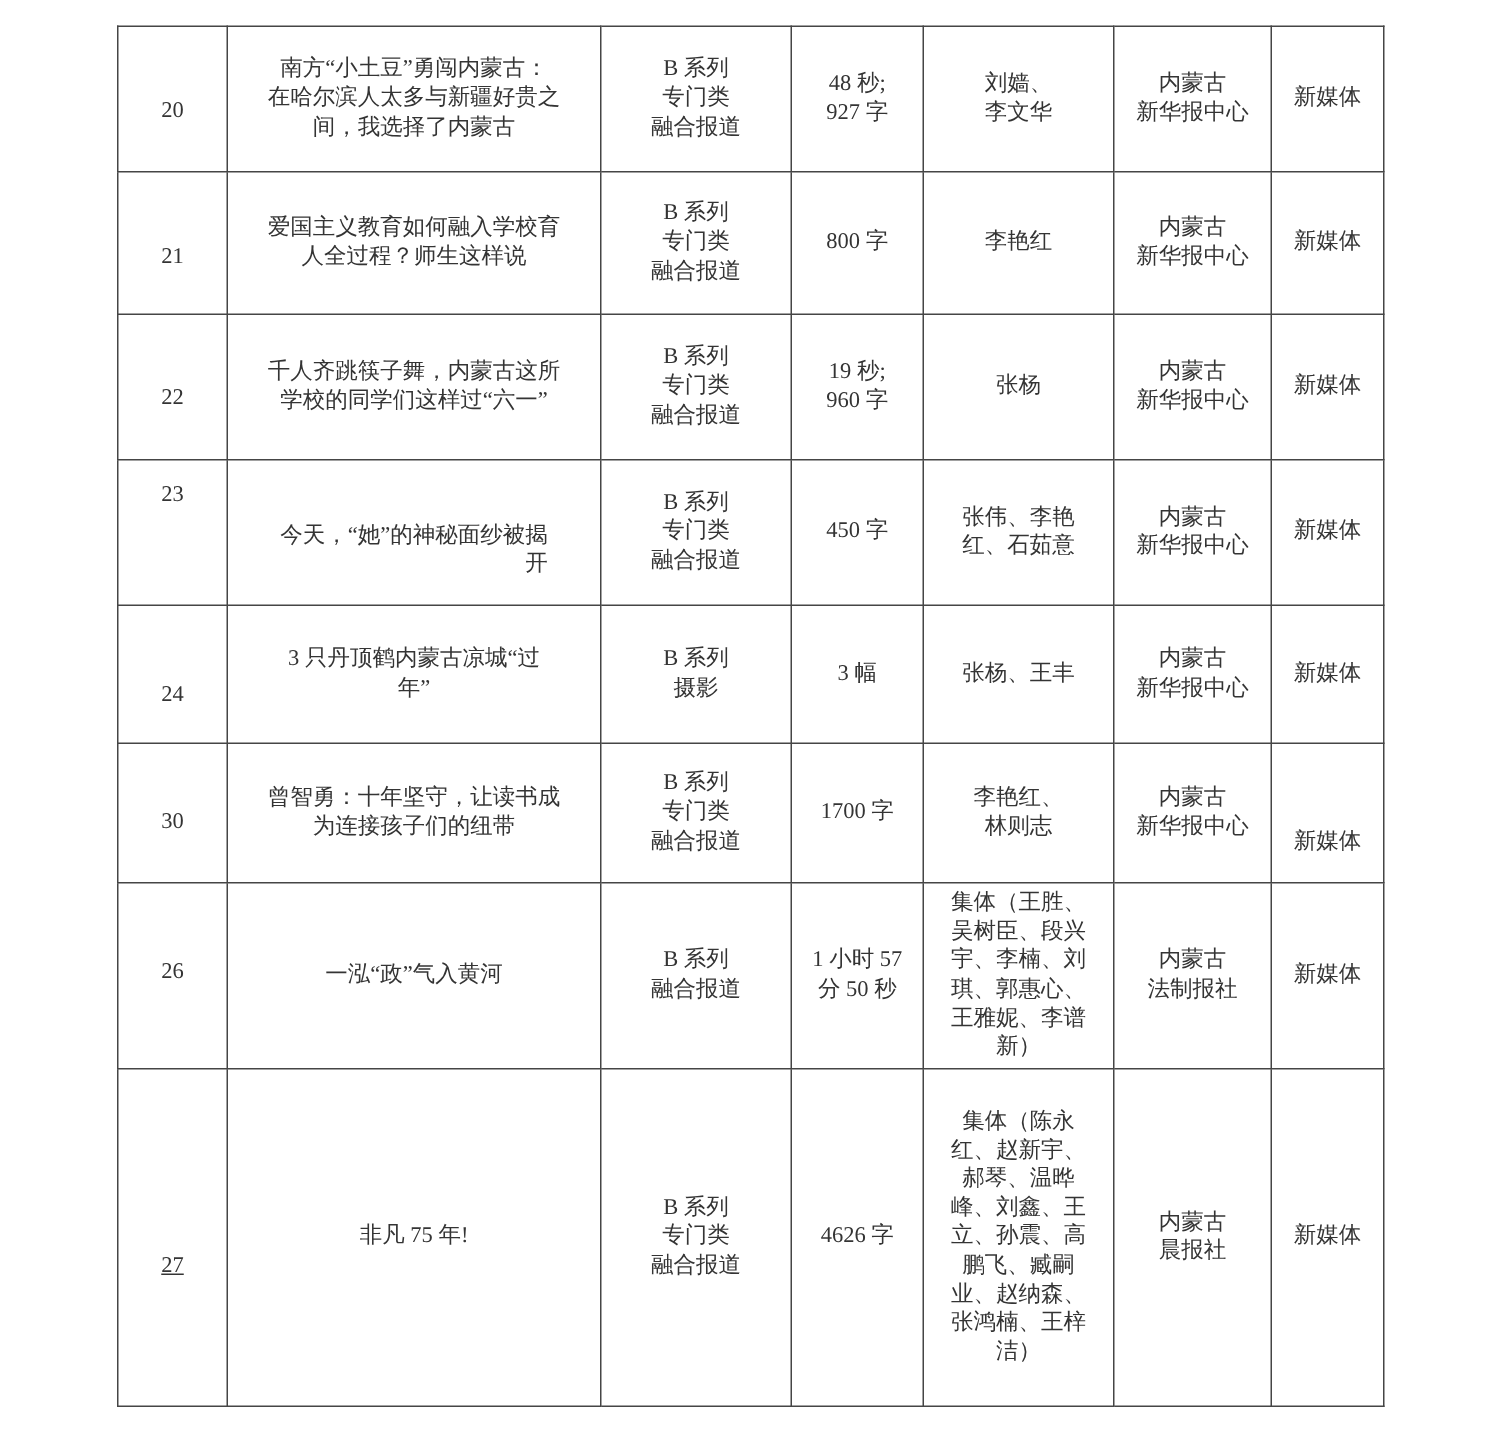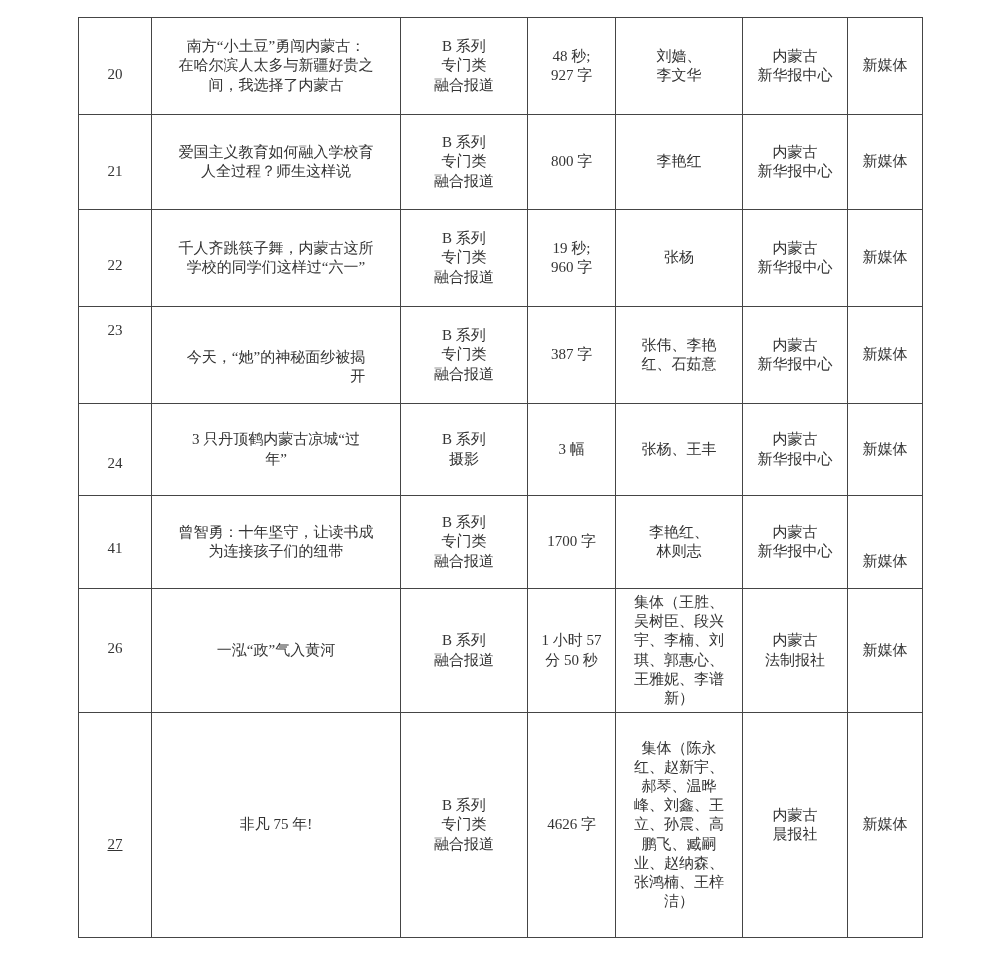--- a/index.html
+++ b/index.html
@@ -131,21 +131,21 @@
     <td class="col-media"><span class="cellv">新媒体</span></td>
   </tr>
 
   <tr>
     <td class="col-no"><span class="cellv">23</span></td>
     <td class="col-title"><span class="cellv">今天，“她”的神秘面纱被揭
 开</span></td>
     <td class="col-category"><span class="cellv">B 系列
 专门类
 融合报道</span></td>
-    <td class="col-length"><span class="cellv">387 字</span></td>
+    <td class="col-length"><span class="cellv">450 字</span></td>
     <td class="col-authors"><span class="cellv">张伟、李艳
 红、石茹意</span></td>
     <td class="col-org"><span class="cellv">内蒙古
 新华报中心</span></td>
     <td class="col-media"><span class="cellv">新媒体</span></td>
   </tr>
 
   <tr>
     <td class="col-no"><span class="cellv">24</span></td>
     <td class="col-title"><span class="cellv">3 只丹顶鹤内蒙古凉城“过
@@ -153,21 +153,21 @@
     <td class="col-category"><span class="cellv">B 系列
 摄影</span></td>
     <td class="col-length"><span class="cellv">3 幅</span></td>
     <td class="col-authors"><span class="cellv">张杨、王丰</span></td>
     <td class="col-org"><span class="cellv">内蒙古
 新华报中心</span></td>
     <td class="col-media"><span class="cellv">新媒体</span></td>
   </tr>
 
   <tr>
-    <td class="col-no"><span class="cellv">41</span></td>
+    <td class="col-no"><span class="cellv">30</span></td>
     <td class="col-title"><span class="cellv">曾智勇：十年坚守，让读书成
 为连接孩子们的纽带</span></td>
     <td class="col-category"><span class="cellv">B 系列
 专门类
 融合报道</span></td>
     <td class="col-length"><span class="cellv">1700 字</span></td>
     <td class="col-authors"><span class="cellv">李艳红、
 林则志</span></td>
     <td class="col-org"><span class="cellv">内蒙古
 新华报中心</span></td>

